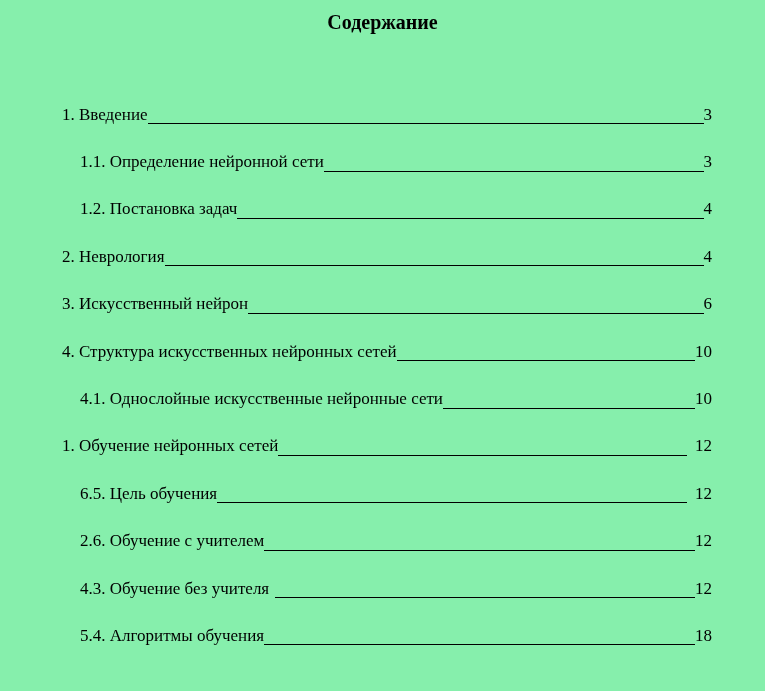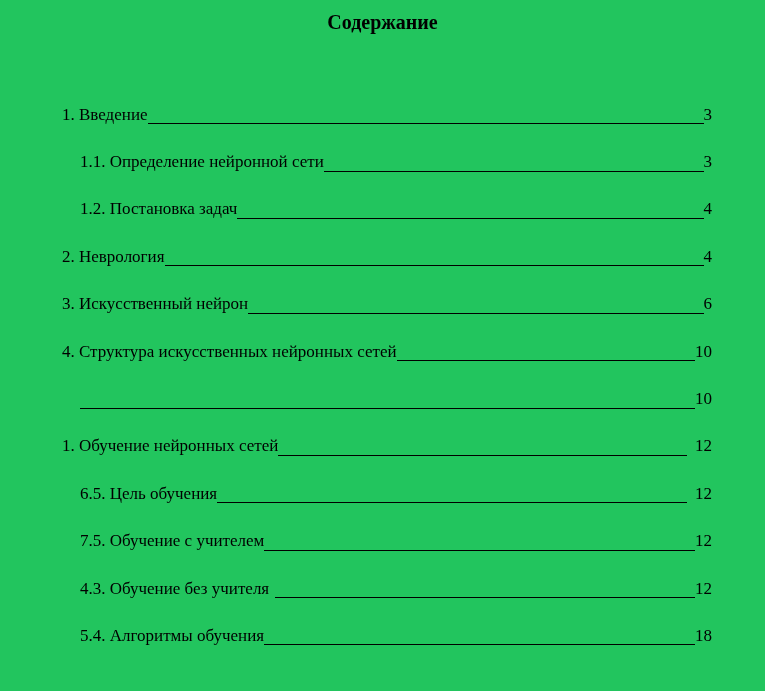--- a/index.html
+++ b/index.html
@@ -4,21 +4,21 @@
 <style>
   html, body {
     margin: 0;
     padding: 0;
     background: #ffffff;
   }
   .doc {
     position: relative;
     width: 765px;
     height: 691px;
-    background: #22c55e;
+    background: #86efac;
     color: #000000;
     font-family: "Liberation Serif", serif;
     overflow: hidden;
   }
   .title {
     margin: 0;
     padding-top: 10px;
     text-align: center;
     font-size: 20px;
     line-height: 24px;
@@ -111,20 +111,21 @@
 
   <div class="toc-row">
     <span class="label">4. Структура искусственных нейронных сетей</span>
     <span class="label-gap"></span>
     <div class="leader"></div>
     <span class="page-gap"></span>
     <span class="page">10</span>
   </div>
 
   <div class="toc-row indent">
+    <span class="label">4.1. Однослойные искусственные нейронные сети</span>
     <span class="label-gap"></span>
     <div class="leader"></div>
     <span class="page-gap"></span>
     <span class="page">10</span>
   </div>
 
 
   <div class="toc-row">
     <span class="label">1. Обучение нейронных сетей</span>
     <span class="label-gap"></span>
@@ -135,21 +136,21 @@
 
   <div class="toc-row indent">
     <span class="label">6.5. Цель обучения</span>
     <span class="label-gap"></span>
     <div class="leader"></div>
     <span class="page-gap" style="width: 8px;"></span>
     <span class="page">12</span>
   </div>
 
   <div class="toc-row indent">
-    <span class="label">7.5. Обучение с учителем</span>
+    <span class="label">2.6. Обучение с учителем</span>
     <span class="label-gap"></span>
     <div class="leader"></div>
     <span class="page-gap"></span>
     <span class="page">12</span>
   </div>
 
   <div class="toc-row indent">
     <span class="label">4.3. Обучение без учителя</span>
     <span class="label-gap" style="width: 6px;"></span>
     <div class="leader"></div>

